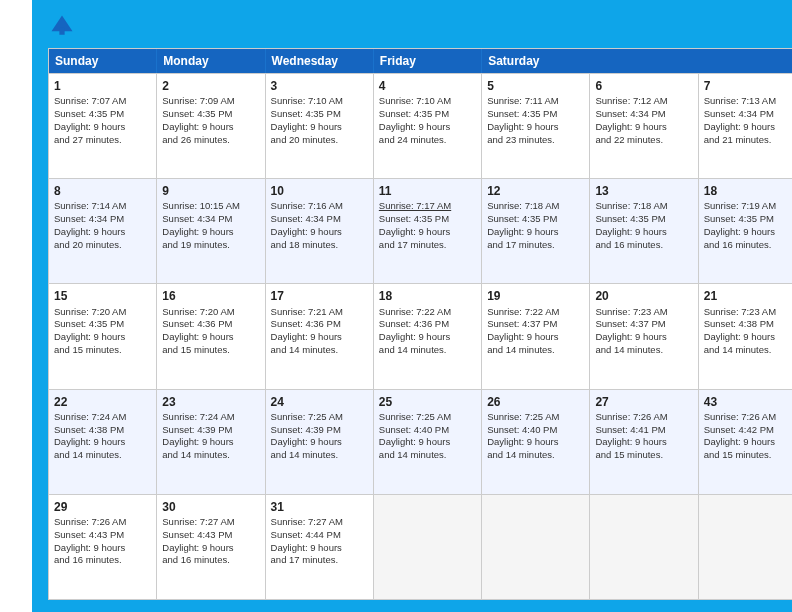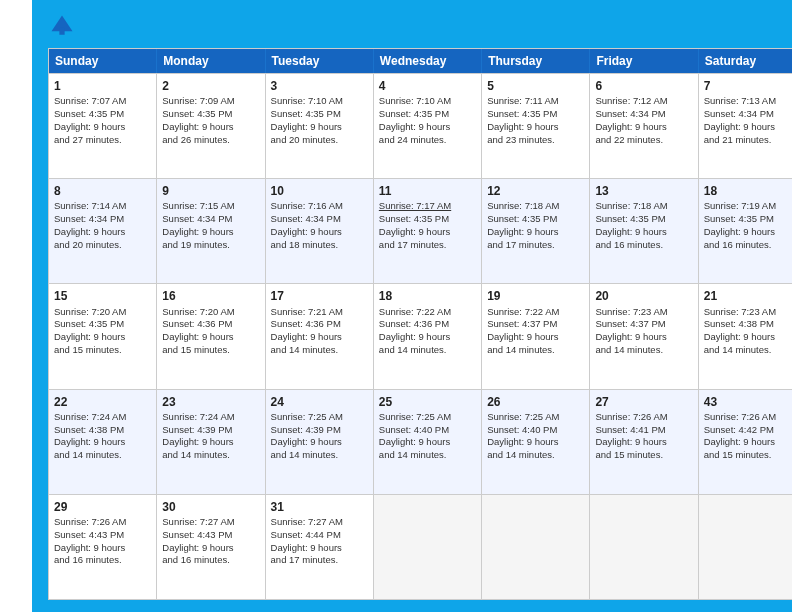--- a/index.html
+++ b/index.html
@@ -125,23 +125,21 @@
     <div class="title-block">
       <div class="month-title"></div>
       <div class="subtitle"></div>
     </div>
   </div>
 
   <div class="calendar">
     <div class="cal-header">
     <div class="cal-header-cell">Sunday</div>
         <div class="cal-header-cell">Monday</div>
-        <div class="cal-header-cell">Tuesday</div>
         <div class="cal-header-cell">Wednesday</div>
-        <div class="cal-header-cell">Thursday</div>
         <div class="cal-header-cell">Friday</div>
         <div class="cal-header-cell">Saturday</div>
       </div>
     <div class="cal-body">
     <div class="cal-row">
           <div class="cal-cell">
             <span class="day-num">1</span>
             <span style="display: block;">Sunrise: 7:07 AM</span>
             <span style="display: block;">Sunset: 4:35 PM</span>
             <span style="display: block;">Daylight: 9 hours</span>
@@ -193,21 +191,21 @@
         <div class="cal-row">
           <div class="cal-cell alt-row">
             <span class="day-num">8</span>
             <span style="display: block;">Sunrise: 7:14 AM</span>
             <span style="display: block;">Sunset: 4:34 PM</span>
             <span style="display: block;">Daylight: 9 hours</span>
             <span style="display: block;">and 20 minutes.</span>
           </div>
           <div class="cal-cell alt-row">
             <span class="day-num">9</span>
-            <span style="display: block;">Sunrise: 7:15 AM</span>
+            <span style="display: block;">Sunrise: 10:15 AM</span>
             <span style="display: block;">Sunset: 4:34 PM</span>
             <span style="display: block;">Daylight: 9 hours</span>
             <span style="display: block;">and 19 minutes.</span>
           </div>
           <div class="cal-cell alt-row">
             <span class="day-num">10</span>
             <span style="display: block;">Sunrise: 7:16 AM</span>
             <span style="display: block;">Sunset: 4:34 PM</span>
             <span style="display: block;">Daylight: 9 hours</span>
             <span style="display: block;">and 18 minutes.</span>

